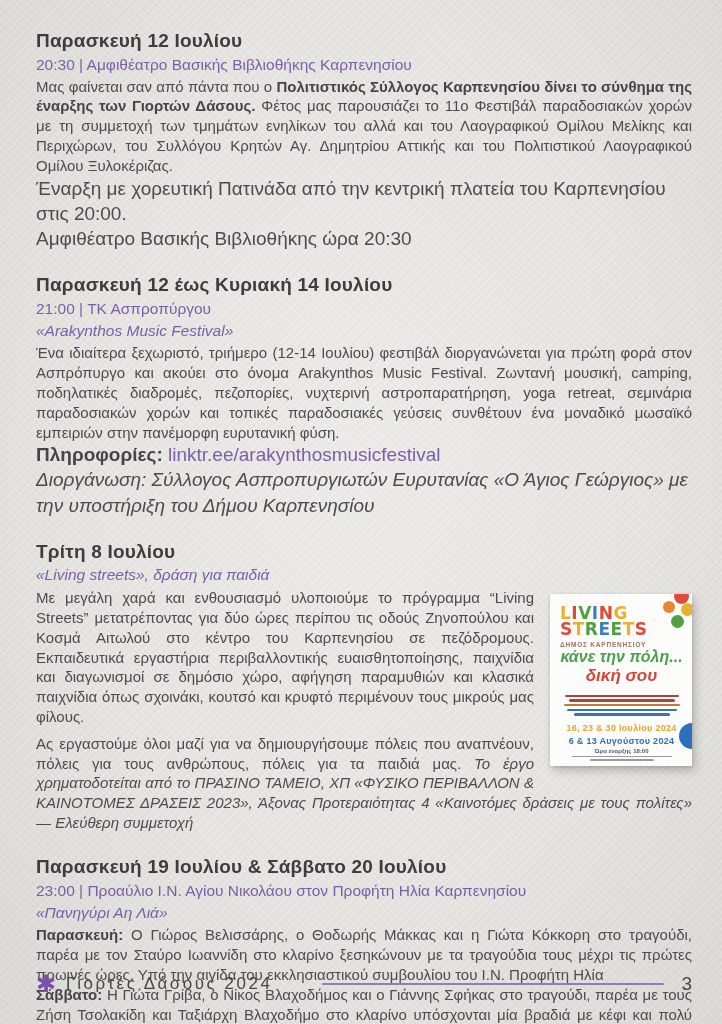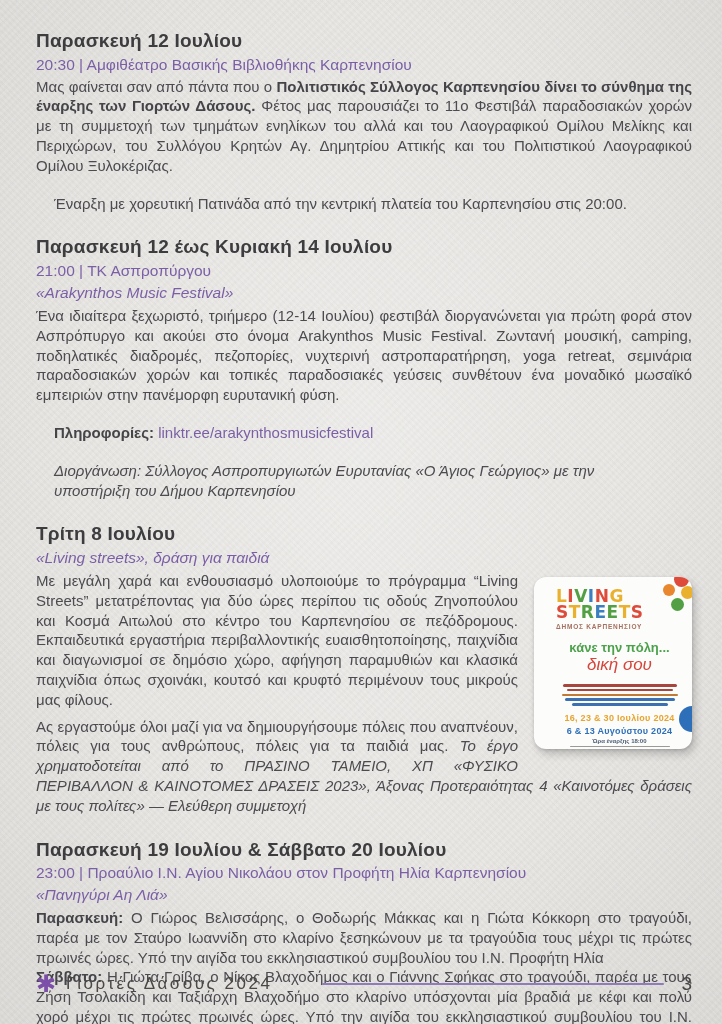--- a/index.html
+++ b/index.html
@@ -45,43 +45,42 @@
     margin-bottom:3px;
   }
   .body{
     margin:0;
     font-size:15px;line-height:1.32;
     text-align:justify;
     color:#4c4b50;
   }
   .b{font-weight:bold;color:#454449;}
   .i{font-style:italic;}
-  .plain-line{margin:18px;font-size:15px;line-height:1.32;color:#4c4b50;}
+  .plain-line{margin:0;font-size:19px;line-height:1.32;color:#4c4b50;}
   .para-gap{margin-top:7px;}
   a.link{
     color:#7b5fa6;text-decoration:none;
   }
   
   .poster{
     float:right;
-    width:158px;height:172px;
+    width:142px;height:172px;
     margin:6px 0 10px 16px;
     background:#fcfcfa;
     box-shadow:3px 5px 9px rgba(0,0,0,0.20), 0 1px 3px rgba(0,0,0,0.14);
     position:relative;
     overflow:hidden;
-    padding:11px 9px 8px 22px;
+    padding:11px 9px 8px 10px;
     box-sizing:border-box;
     text-align:left;
-    border-radius:12px;
   }
   .p-title{font-weight:bold;font-size:17px;line-height:.95;letter-spacing:.5px;font-family:"DejaVu Sans",sans-serif;}
   .p-org{font-size:6.5px;font-weight:bold;letter-spacing:.8px;color:#a5705f;margin-top:3px;}
-  .p-tag1{font-size:13px;font-weight:bold;color:#4ba24b;text-align:center;margin-top:10px;}
-  .p-tag2{font-size:17px;font-weight:normal;font-style:italic;color:#d6443a;text-align:center;margin-top:0;}
+  .p-tag1{font-size:16px;font-weight:bold;font-style:italic;color:#4ba24b;text-align:center;}
+  .p-tag2{font-size:17px;font-weight:bold;font-style:italic;color:#d6443a;text-align:center;margin-top:0;}
   .p-fine{margin-top:9px;}
   .p-fine .bar{height:2.5px;border-radius:2px;margin:2.2px auto 0 auto;}
   .p-dates1{font-size:9px;font-weight:bold;color:#e8a42e;text-align:center;margin-top:7px;letter-spacing:.3px;}
   .p-dates2{font-size:9px;font-weight:bold;color:#2e6fba;text-align:center;margin-top:3px;letter-spacing:.3px;}
   .p-time{font-size:6px;font-weight:bold;color:#4a5a74;text-align:center;margin-top:2px;}
   .p-foot .bar{height:1.6px;border-radius:1px;background:#9a9a98;margin:2px auto 0 auto;}
   .p-circ{position:absolute;border-radius:50%;}
   .c-red{background:#df4b3b;width:15px;height:15px;top:-5px;right:3px;}
   .c-orange{background:#e8872e;width:12px;height:12px;top:7px;right:17px;}
   .c-yellow{background:#eab12e;width:13px;height:13px;top:9px;right:-2px;}
@@ -116,20 +115,21 @@
 <body>
 
 <div class="page">
   <main class="content">
 
     <section class="sec">
       <h2>Παρασκευή 12 Ιουλίου</h2>
       <div class="meta">20:30 | Αμφιθέατρο Βασικής Βιβλιοθήκης Καρπενησίου</div>
       <p class="body"><span>Μας φαίνεται σαν από πάντα που ο </span><span class="b">Πολιτιστικός Σύλλογος Καρπενησίου δίνει το σύνθημα της έναρξης των Γιορτών Δάσους.</span><span> Φέτος μας παρουσιάζει το 11ο Φεστιβάλ παραδοσιακών χορών με τη συμμετοχή των τμημάτων ενηλίκων του αλλά και του Λαογραφικού Ομίλου Μελίκης και Περιχώρων, του Συλλόγου Κρητών Αγ. Δημητρίου Αττικής και του Πολιτιστικού Λαογραφικού Ομίλου Ξυλοκέριζας.</span></p>
       <p class="plain-line">Έναρξη με χορευτική Πατινάδα από την κεντρική πλατεία του Καρπενησίου στις 20:00.</p>
+      <p class="plain-line">Αμφιθέατρο Βασικής Βιβλιοθήκης ώρα 20:30</p>
     </section>
 
     <section class="sec">
       <h2>Παρασκευή 12 έως Κυριακή 14 Ιουλίου</h2>
       <div class="meta">21:00 | ΤΚ Ασπροπύργου</div>
       <div class="subtitle">«Arakynthos Music Festival»</div>
       <p class="body">Ένα ιδιαίτερα ξεχωριστό, τριήμερο (12-14 Ιουλίου) φεστιβάλ διοργανώνεται για πρώτη φορά στον Ασπρόπυργο και ακούει στο όνομα Arakynthos Music Festival. Ζωντανή μουσική, camping, ποδηλατικές διαδρομές, πεζοπορίες, νυχτερινή αστροπαρατήρηση, yoga retreat, σεμινάρια παραδοσιακών χορών και τοπικές παραδοσιακές γεύσεις συνθέτουν ένα μοναδικό μωσαϊκό εμπειριών στην πανέμορφη ευρυτανική φύση.</p>
       <p class="plain-line"><span class="b">Πληροφορίες: </span><a class="link" href="#">linktr.ee/arakynthosmusicfestival</a></p>
       <p class="plain-line i">Διοργάνωση: Σύλλογος Ασπροπυργιωτών Ευρυτανίας «Ο Άγιος Γεώργιος» με την υποστήριξη του Δήμου Καρπενησίου</p>
     </section>

